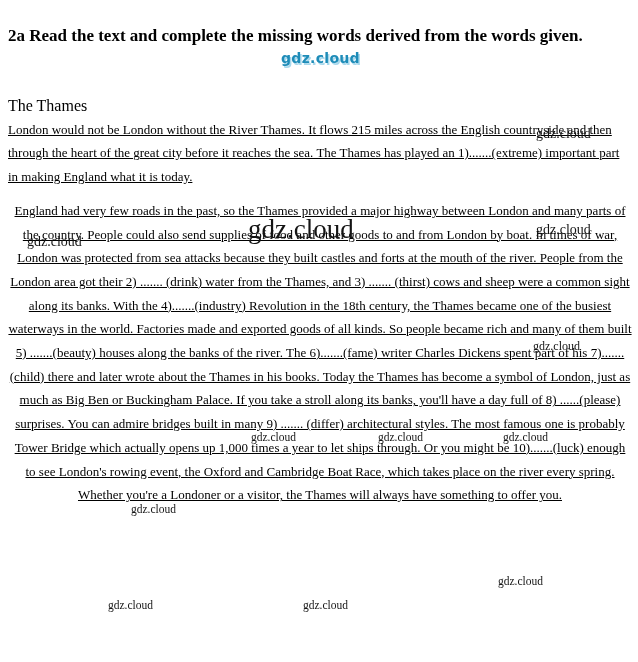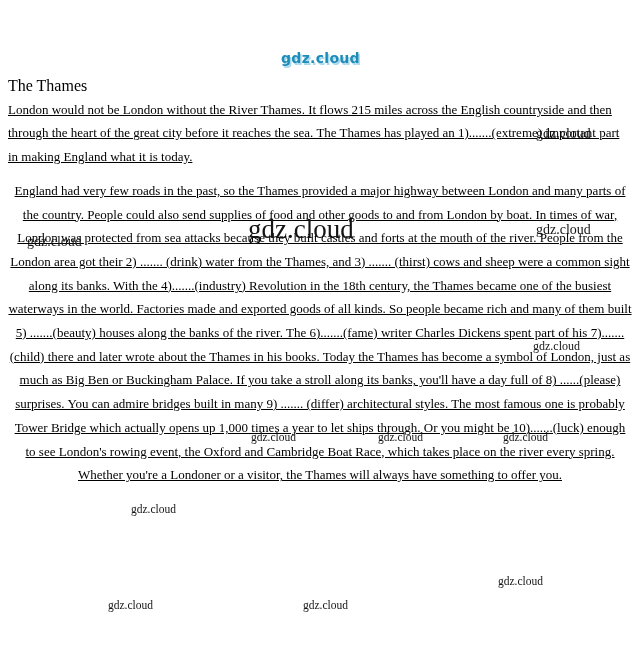--- a/index.html
+++ b/index.html
@@ -73,20 +73,21 @@
   .wm-r4  { left: 498px; top: 527px; font-size: 11.5px; }
   .wm-b1  { left: 108px; top: 551px; font-size: 11.5px; }
   .wm-b2  { left: 303px; top: 551px; font-size: 11.5px; }
 </style>
 </head>
 <body>
 
 <div class="page">
 
   <div class="content">
+    <p class="heading">2a Read the text and complete the missing words derived from the words given.</p>
     <p class="text-title">The Thames</p>
     <p class="body-para">London would not be London without the River Thames. It flows 215 miles across the English countryside and then through the heart of the great city before it reaches the sea. The Thames has played an 1).......(extreme) important part in making England what it is today.</p>
     <p class="body-para para-2">England had very few roads in the past, so the Thames provided a major highway between London and many parts of the country. People could also send supplies of food and other goods to and from London by boat. In times of war, London was protected from sea attacks because they built castles and forts at the mouth of the river. People from the London area got their 2) ....... (drink) water from the Thames, and 3) ....... (thirst) cows and sheep were a common sight along its banks. With the 4).......(industry) Revolution in the 18th century, the Thames became one of the busiest waterways in the world. Factories made and exported goods of all kinds. So people became rich and many of them built 5) .......(beauty) houses along the banks of the river. The 6).......(fame) writer Charles Dickens spent part of his 7).......(child) there and later wrote about the Thames in his books. Today the Thames has become a symbol of London, just as much as Big Ben or Buckingham Palace. If you take a stroll along its banks, you'll have a day full of 8) ......(please) surprises. You can admire bridges built in many 9) ....... (differ) architectural styles. The most famous one is probably Tower Bridge which actually opens up 1,000 times a year to let ships through. Or you might be 10).......(luck) enough to see London's rowing event, the Oxford and Cambridge Boat Race, which takes place on the river every spring. Whether you're a Londoner or a visitor, the Thames will always have something to offer you.</p>
   </div>
 
   <span class="wm wm-top">gdz.cloud</span>
   <span class="wm wm-r1">gdz.cloud</span>
   <span class="wm wm-big">gdz.cloud</span>
   <span class="wm wm-r2">gdz.cloud</span>
   <span class="wm wm-l1">gdz.cloud</span>

